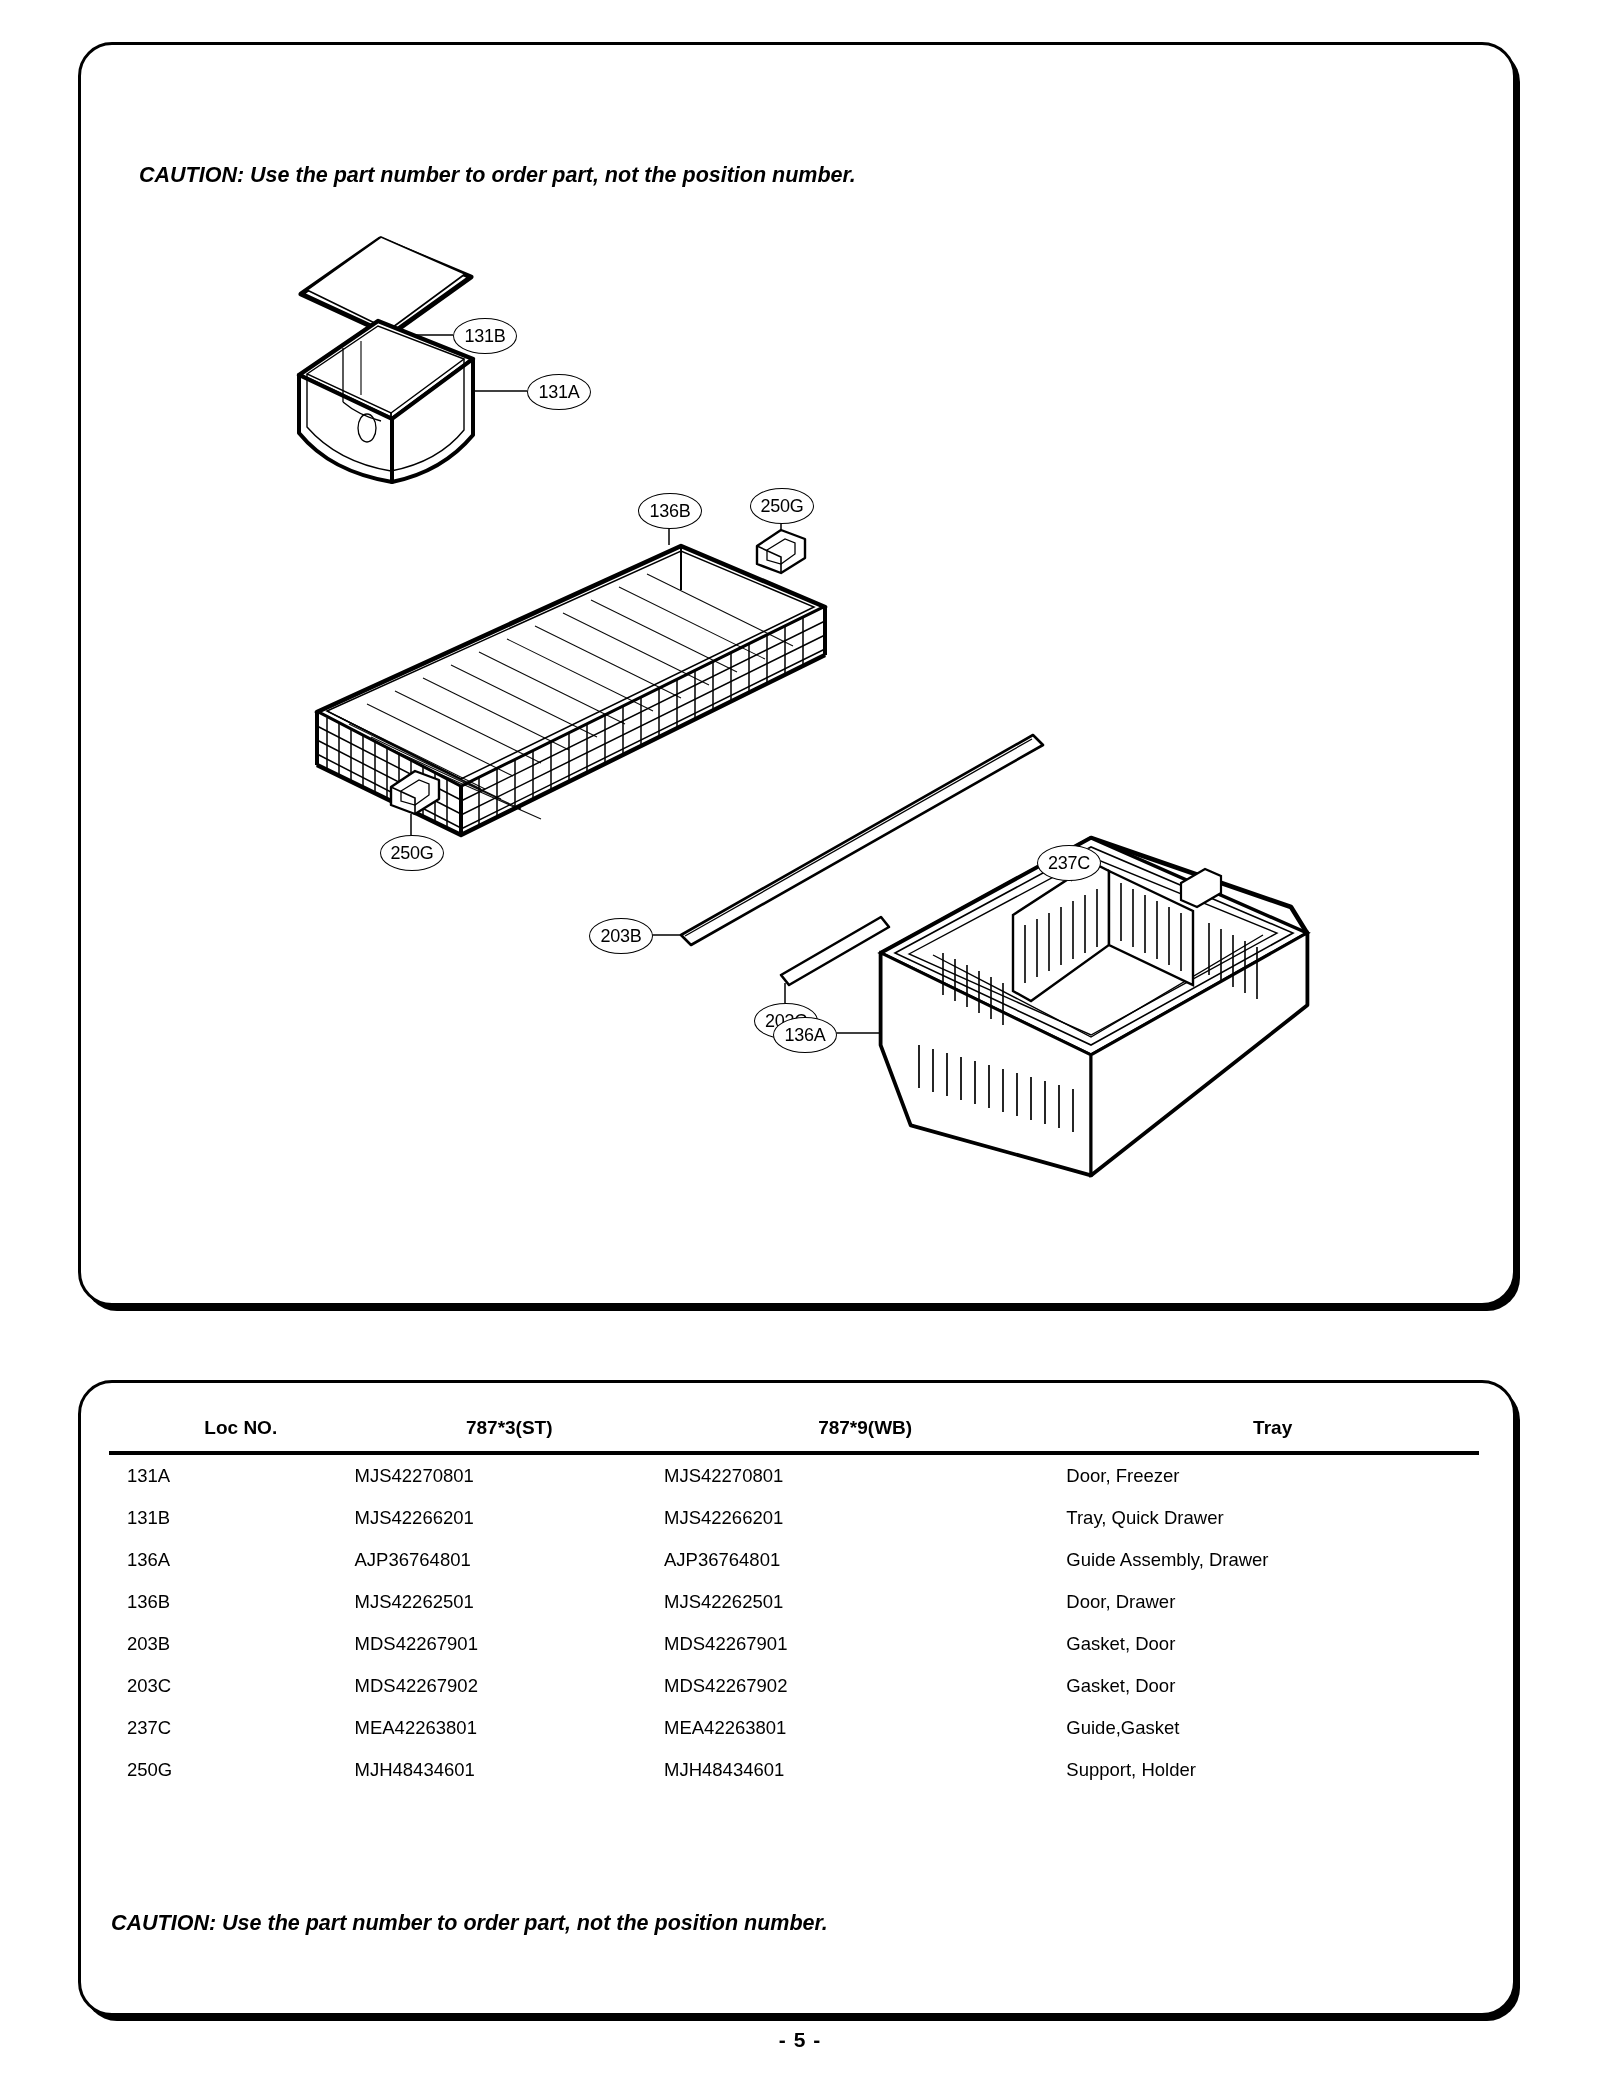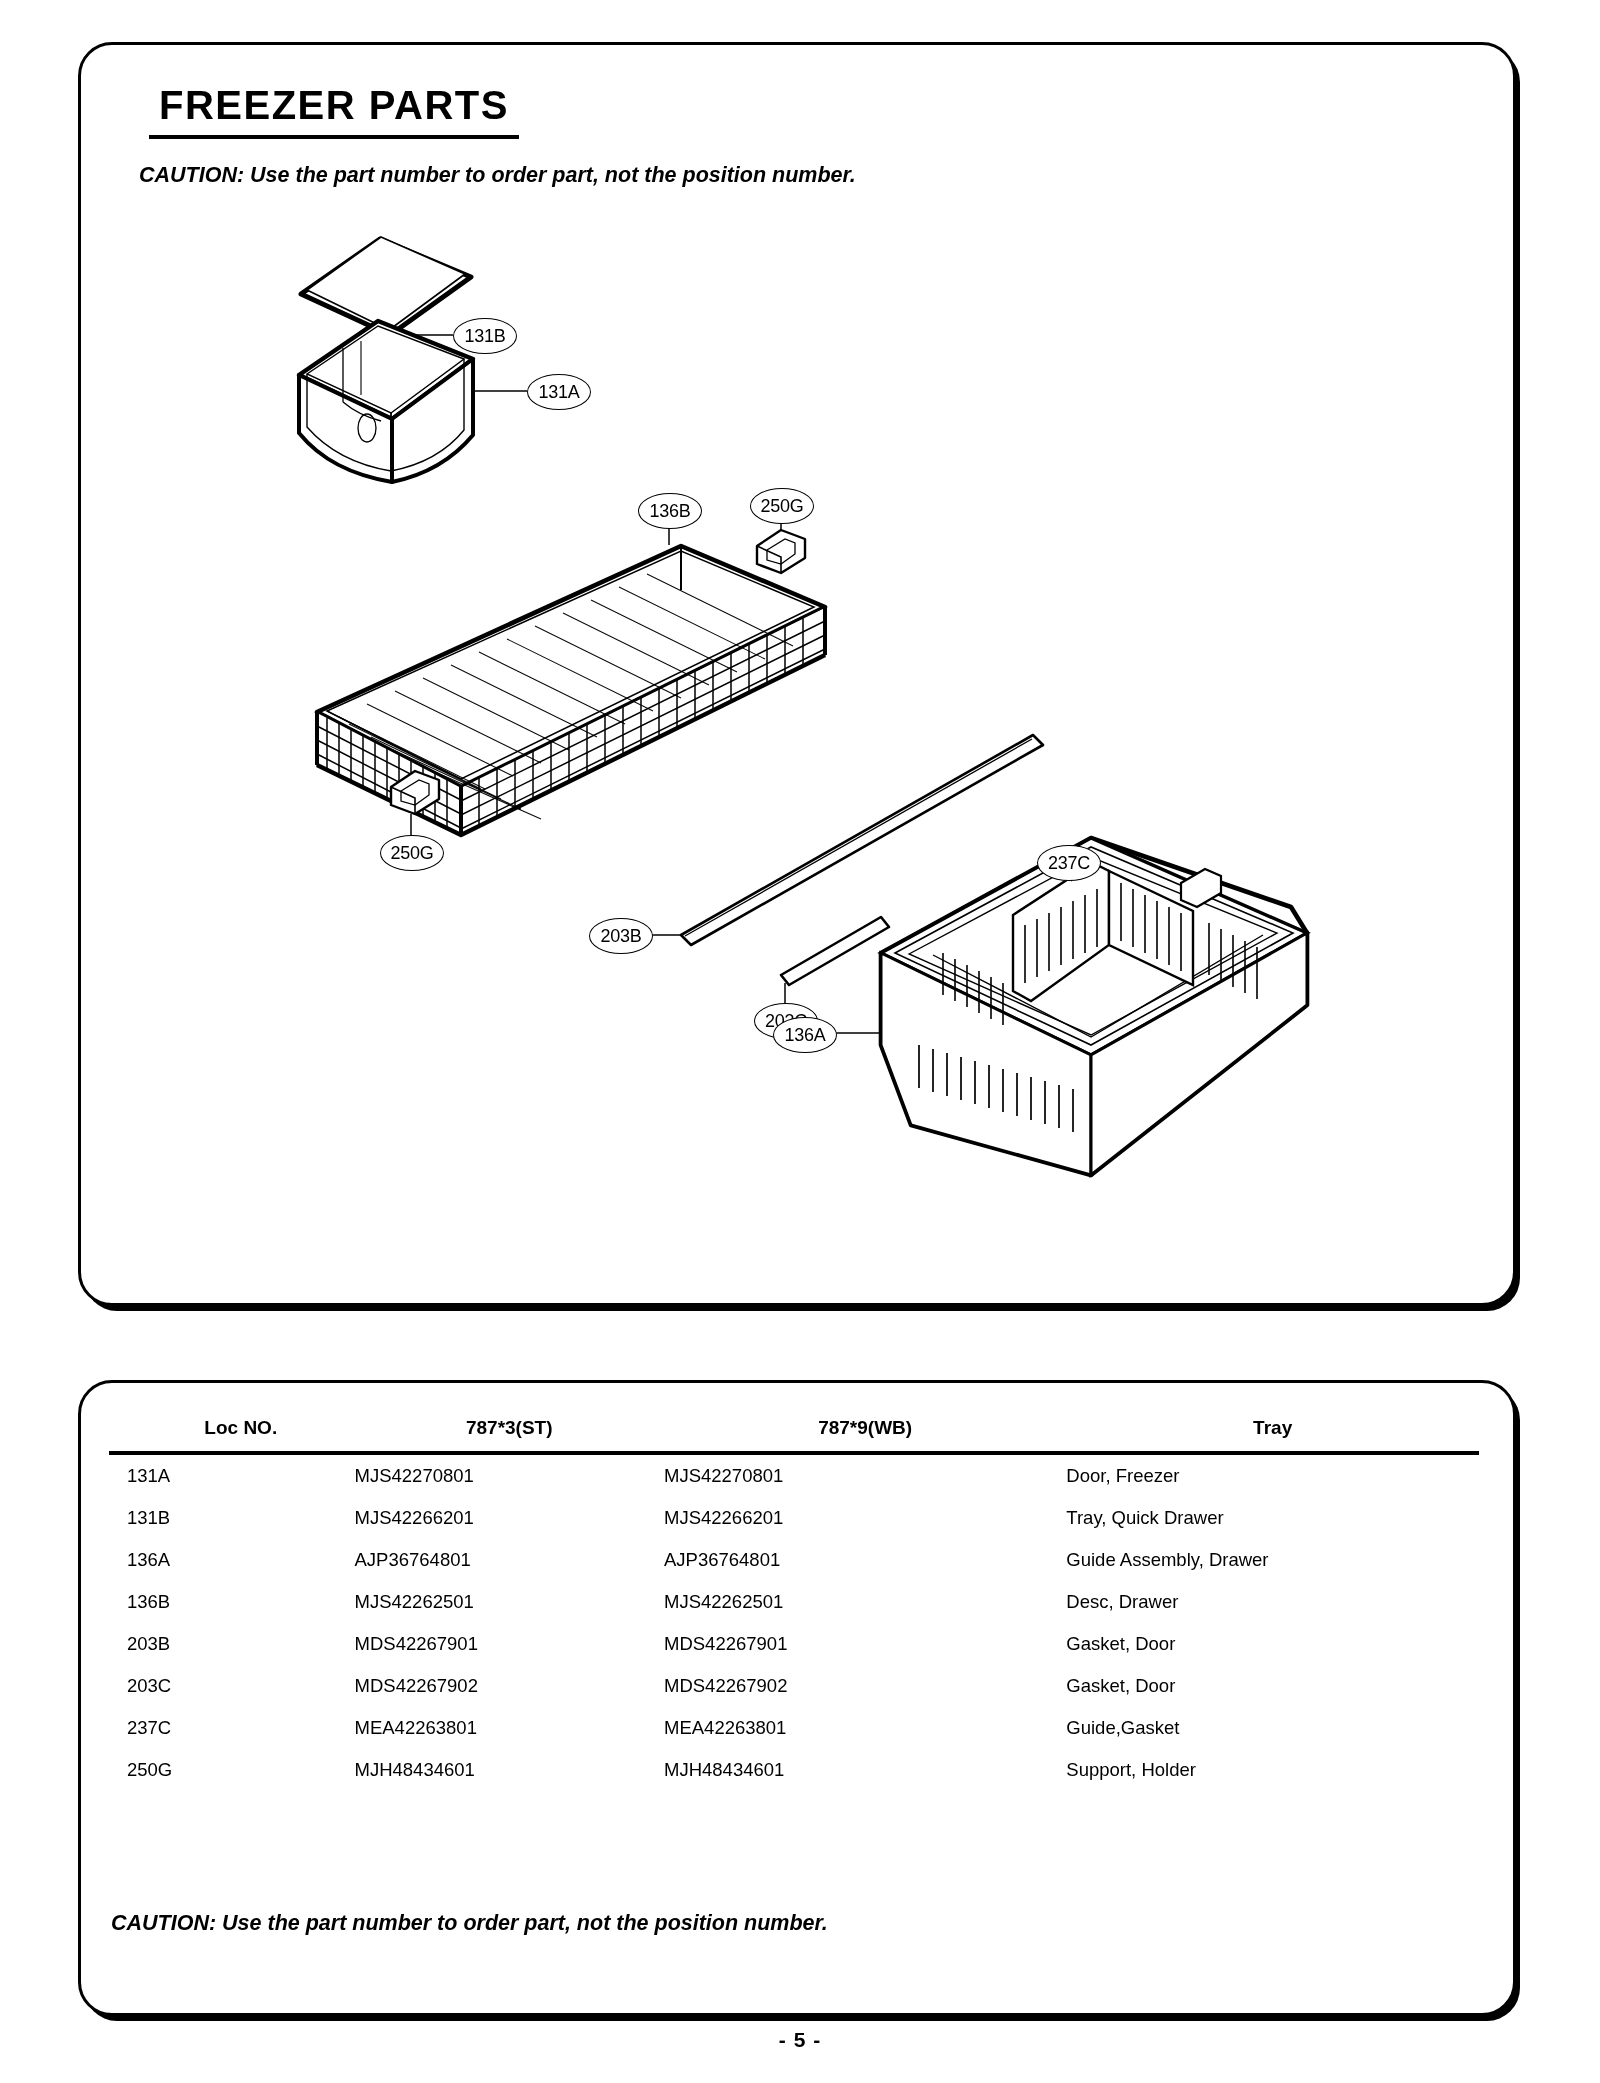--- a/index.html
+++ b/index.html
@@ -132,21 +132,20 @@
     font-size: 21px;
     font-weight: bold;
     letter-spacing: 1px;
   }
 </style>
 </head>
 <body>
 
 <div class="panel" id="diagram-panel">
 
-  <div id="page-title">FREEZER PARTS</div>
   <div id="caution-top">CAUTION: Use the part number to order part, not the position number.</div>
 
   <svg id="diagram-svg" viewBox="0 0 1432 1258">
     <defs>
       <g id="meshcell"></g>
     </defs>
 
     <g stroke="#000" fill="#fff">
       <path d="M220 249 L299 194 L390 232 L309 290 Z" stroke-width="5" stroke-linejoin="round"></path>
       <path d="M226 245 L300 192 L384 229 L308 285 Z" stroke-width="1.6" fill="#fff" stroke-linejoin="round"></path>
@@ -323,21 +322,21 @@
         <tr>
           <td class="col-loc">136A</td>
           <td class="col-st">AJP36764801</td>
           <td class="col-wb">AJP36764801</td>
           <td class="col-desc">Guide Assembly, Drawer</td>
         </tr>
         <tr>
           <td class="col-loc">136B</td>
           <td class="col-st">MJS42262501</td>
           <td class="col-wb">MJS42262501</td>
-          <td class="col-desc">Desc, Drawer</td>
+          <td class="col-desc">Door, Drawer</td>
         </tr>
         <tr>
           <td class="col-loc">203B</td>
           <td class="col-st">MDS42267901</td>
           <td class="col-wb">MDS42267901</td>
           <td class="col-desc">Gasket, Door</td>
         </tr>
         <tr>
           <td class="col-loc">203C</td>
           <td class="col-st">MDS42267902</td>

